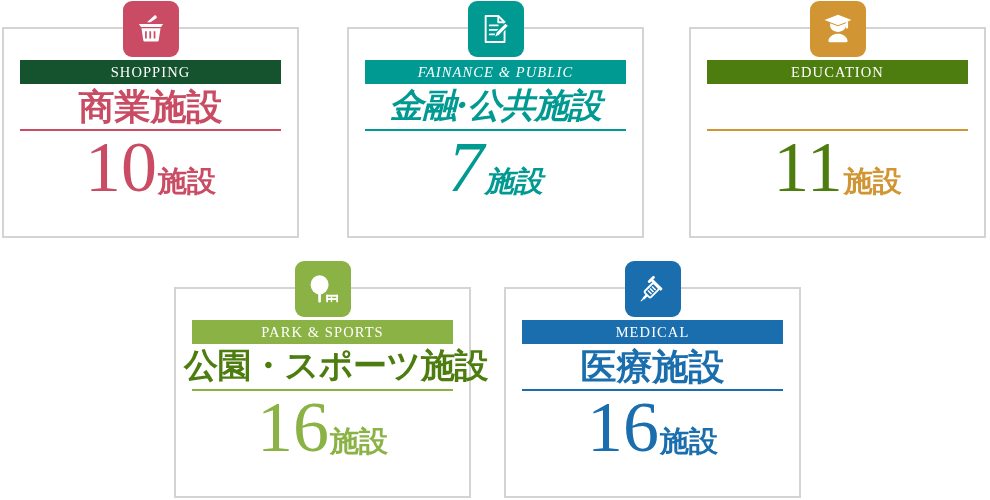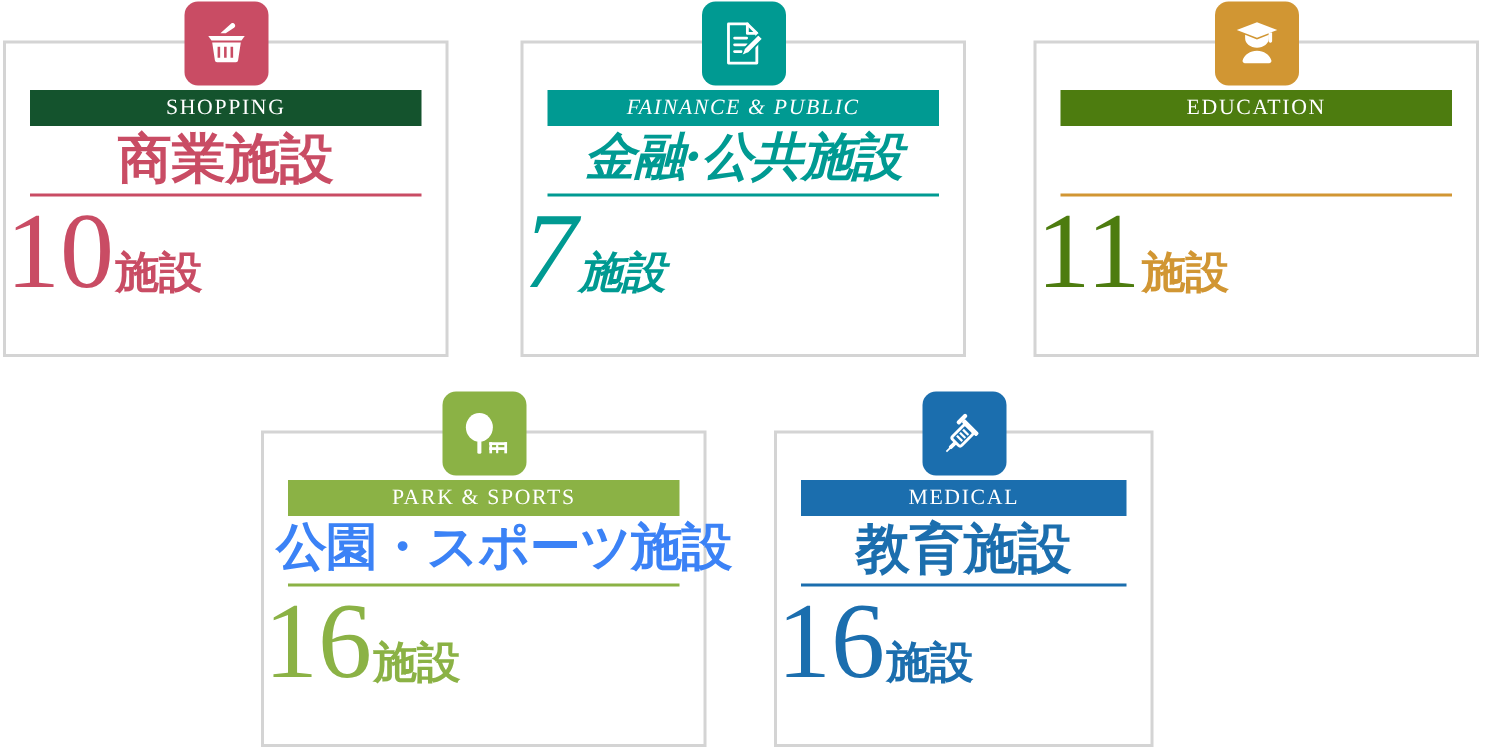--- a/index.html
+++ b/index.html
@@ -67,20 +67,21 @@
     top: 100px;
     height: 2px;
   }
 
   .count-row {
     position: absolute;
     left: 0; right: 0;
     top: 104px;
     display: flex;
     align-items: flex-end;
+    justify-content: center;
   }
   .count-num {
     font-size: 72px;
     line-height: 0.95;
     font-family: "Liberation Serif", "DejaVu Serif", serif;
   }
   .count-unit {
     font-size: 29px;
     font-weight: 700;
     line-height: 1;
@@ -171,47 +172,47 @@
             <path d="M23.5 30.1h13.2v2.1H23.5z"></path>
             <rect x="23.6" y="26.4" width="2" height="8.3"></rect>
             <rect x="34.7" y="26.4" width="2" height="8.3"></rect>
             <rect x="28.6" y="28.6" width="1.6" height="6"></rect>
           </g>
         </svg>
       </div>
       <div class="label-band" style="background: rgb(139, 178, 69);">
         <span>PARK &amp; SPORTS</span>
       </div>
-      <div class="jp-title tight" style="color: #3b82f6; font-family: Liberation Serif, serif;">公園・スポーツ施設</div>
+      <div class="jp-title tight" style="color: #4d7c0f; font-family: Liberation Serif, serif;">公園・スポーツ施設</div>
       <div class="rule" style="background: rgb(139, 178, 69);"></div>
       <div class="count-row">
         <span class="count-num" style="color: rgb(139, 178, 69);">16</span>
         <span class="count-unit" style="color: rgb(139, 178, 69);">施設</span>
       </div>
     </div>
-    <div class="card" style="left: 516px; top: 287px; width: 253px; height: 211px;">
+    <div class="card" style="left: 504px; top: 287px; width: 297px; height: 211px;">
       <div class="icon-tab" style="background: rgb(27, 110, 174);">
         <svg viewBox="0 0 40 40" aria-hidden="true">
           <g transform="rotate(-45 20 20)">
             <g fill="#fff">
               <rect x="24.4" y="12.4" width="3.4" height="15.2" rx="1.2"></rect>
               <rect x="21.4" y="9.6" width="9.6" height="3.1" rx="1.3"></rect>
               <rect x="10.6" y="15.2" width="14.6" height="9.6" rx="1.8" fill="none" stroke="#fff" stroke-width="2.1"></rect>
               <rect x="14" y="17.2" width="1.7" height="5.6"></rect>
               <rect x="17.2" y="17.2" width="1.7" height="5.6"></rect>
               <rect x="20.4" y="17.2" width="1.7" height="5.6"></rect>
               <rect x="4.4" y="18.6" width="6.6" height="2.8" rx="1"></rect>
               <path d="M1 19.4h4.2v1.3H1z"></path>
             </g>
           </g>
         </svg>
       </div>
       <div class="label-band" style="background: rgb(27, 110, 174);">
         <span>MEDICAL</span>
       </div>
-      <div class="jp-title" style="color: rgb(27, 110, 174);">教育施設</div>
+      <div class="jp-title" style="color: rgb(27, 110, 174);">医療施設</div>
       <div class="rule" style="background: rgb(27, 110, 174);"></div>
       <div class="count-row">
         <span class="count-num" style="color: rgb(27, 110, 174);">16</span>
         <span class="count-unit" style="color: rgb(27, 110, 174);">施設</span>
       </div>
     </div>
   </div>
 
 </body></html>

